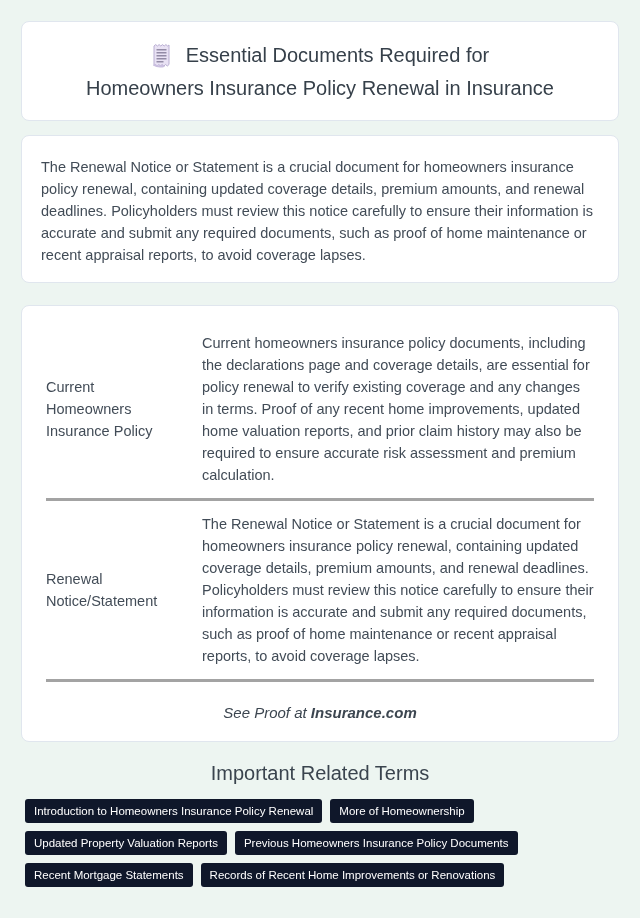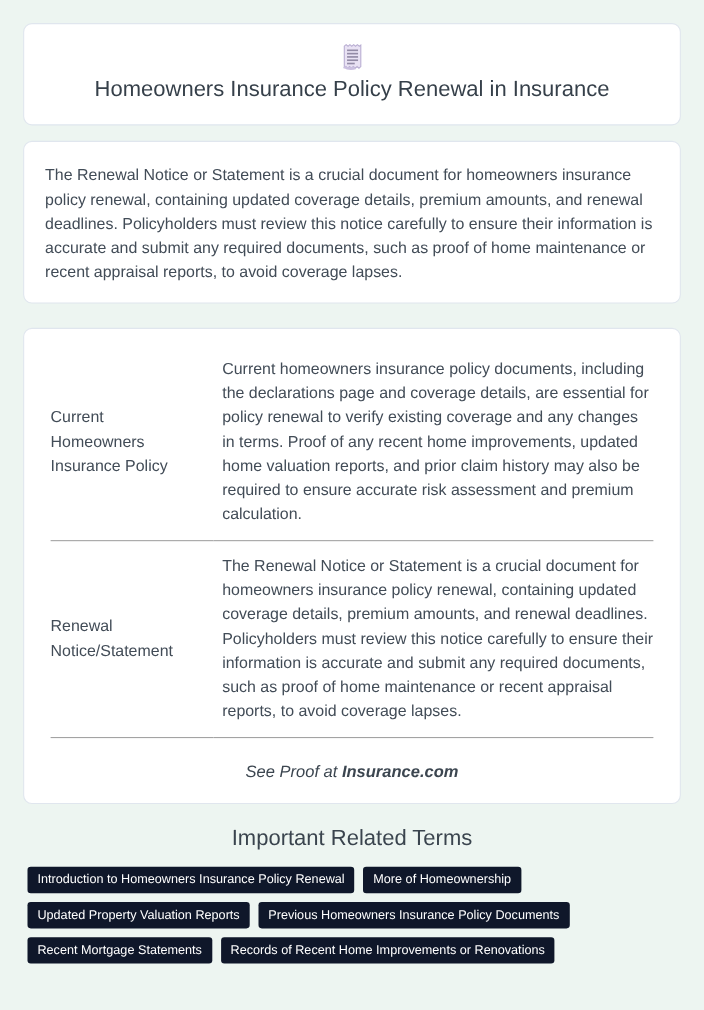--- a/index.html
+++ b/index.html
@@ -51,21 +51,21 @@
     margin-top: 22px;
     padding: 14px 24px 20px;
   }
   table.doc-table {
     width: 100%;
     border-collapse: separate;
     border-spacing: 0;
     table-layout: fixed;
   }
   .doc-table td {
-    border-bottom: 1px solid #a3a3a3;
+    border-bottom: 3px solid #a3a3a3;
     font-size: 14.5px;
     line-height: 22px;
     vertical-align: middle;
   }
   .doc-table td.term-cell {
     width: 148px;
     padding: 12px 22px 12px 0;
     color: #424c57;
   }
   .doc-table td.desc-cell {
@@ -119,20 +119,21 @@
             <path d="M2 22.5 q5.5 3.5 12 1.2 l-2.5 -2.2 q-5 1.6 -8 -0.4 Z" fill="#cabfe0"></path>
             <g fill="#938ba6">
               <rect x="5.5" y="6" width="10" height="1.5"></rect>
               <rect x="5.5" y="9" width="10" height="1.5"></rect>
               <rect x="5.5" y="12" width="10" height="1.5"></rect>
               <rect x="5.5" y="15" width="10" height="1.5"></rect>
               <rect x="5.5" y="18" width="7" height="1.5"></rect>
             </g>
           </svg>
         </span>
+        <span>Essential Documents Required for</span>
       </span>
       <span class="title-line">Homeowners Insurance Policy Renewal in Insurance</span>
     </h1>
   </header>
 
   <section class="card summary-card">
     <p class="summary-text">The Renewal Notice or Statement is a crucial document for homeowners insurance policy renewal, containing updated coverage details, premium amounts, and renewal deadlines. Policyholders must review this notice carefully to ensure their information is accurate and submit any required documents, such as proof of home maintenance or recent appraisal reports, to avoid coverage lapses.</p>
   </section>
 
   <section class="card table-card">

